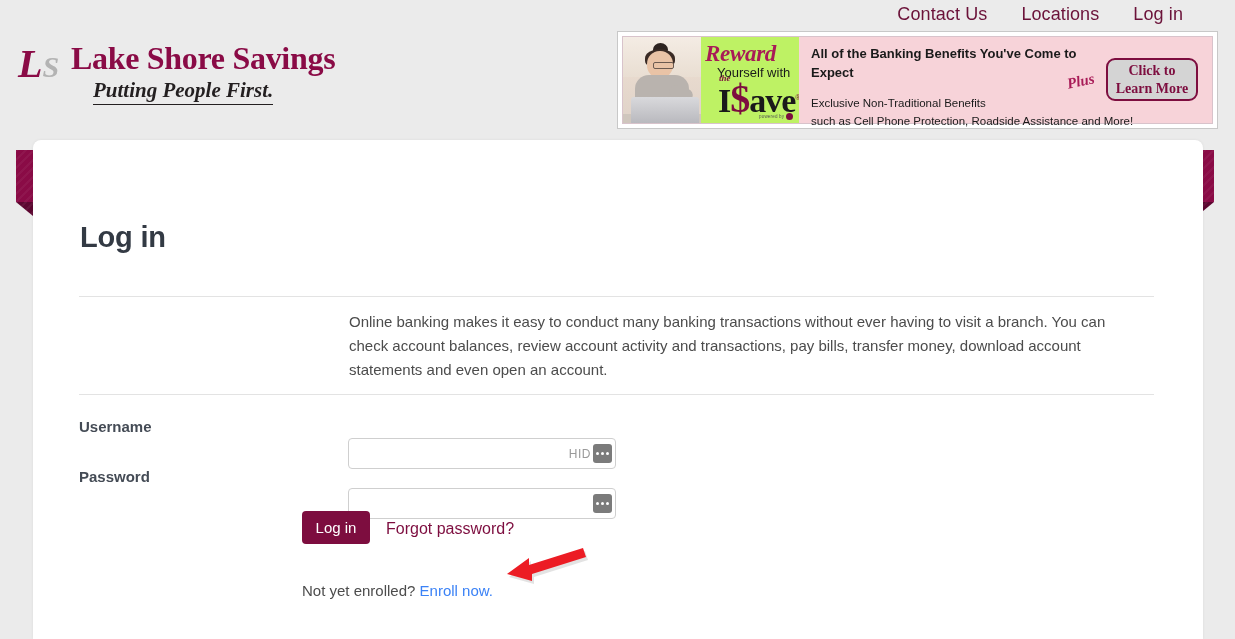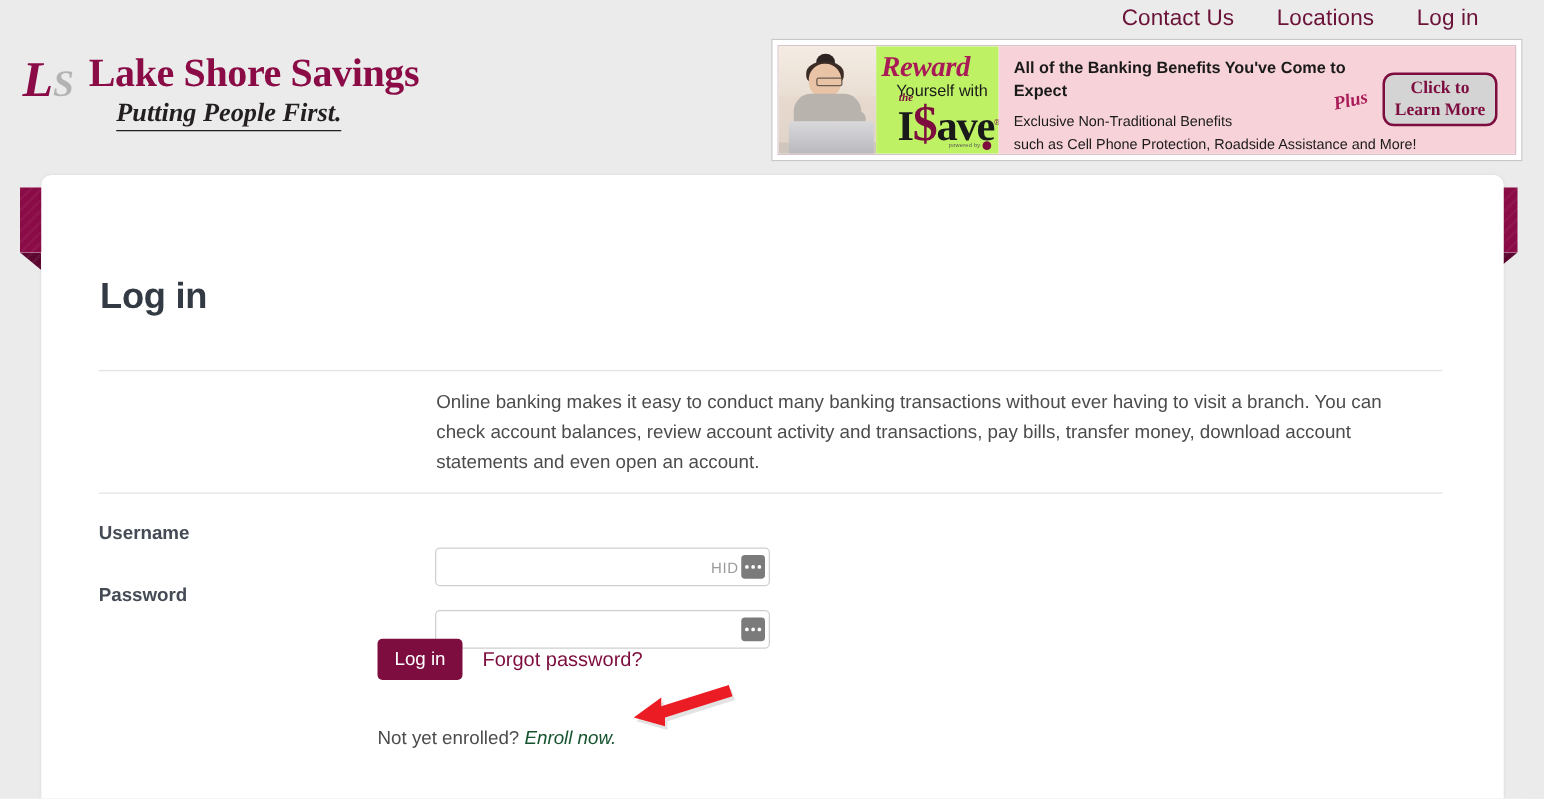--- a/index.html
+++ b/index.html
@@ -229,21 +229,21 @@
     position: absolute;
     left: 268px; top: 36px;
     font-family: "Liberation Serif", serif;
     font-style: italic;
     font-weight: bold;
     font-size: 15px;
     color: #a81b57;
     transform: rotate(-12deg);
   }
   .promo-h2 {
-    margin-top: 7px;
+    margin-top: 12px;
     font-size: 11.5px;
     color: #1a1a1a;
     line-height: 1.55;
   }
   .promo-cta {
     position: absolute;
     right: 14px;
     top: 21px;
     width: 92px;
     height: 43px;
@@ -426,23 +426,22 @@
   }
 
   .enroll-line {
     position: absolute;
     left: 269px;
     top: 442px;
     font-size: 15px;
     color: #4c4c4c;
   }
   .enroll-line a {
-    color: #14532d;
+    color: #3b82f6;
     text-decoration: none;
-    font-style: italic;
   }
 
   
   .arrow {
     position: absolute;
     left: 505px;
     top: 546px;
     width: 84px;
     height: 42px;
     pointer-events: none;

